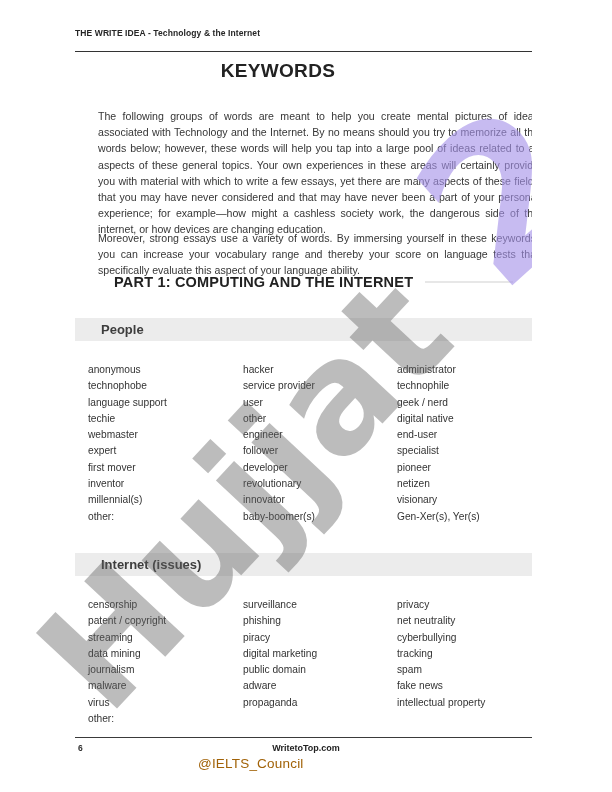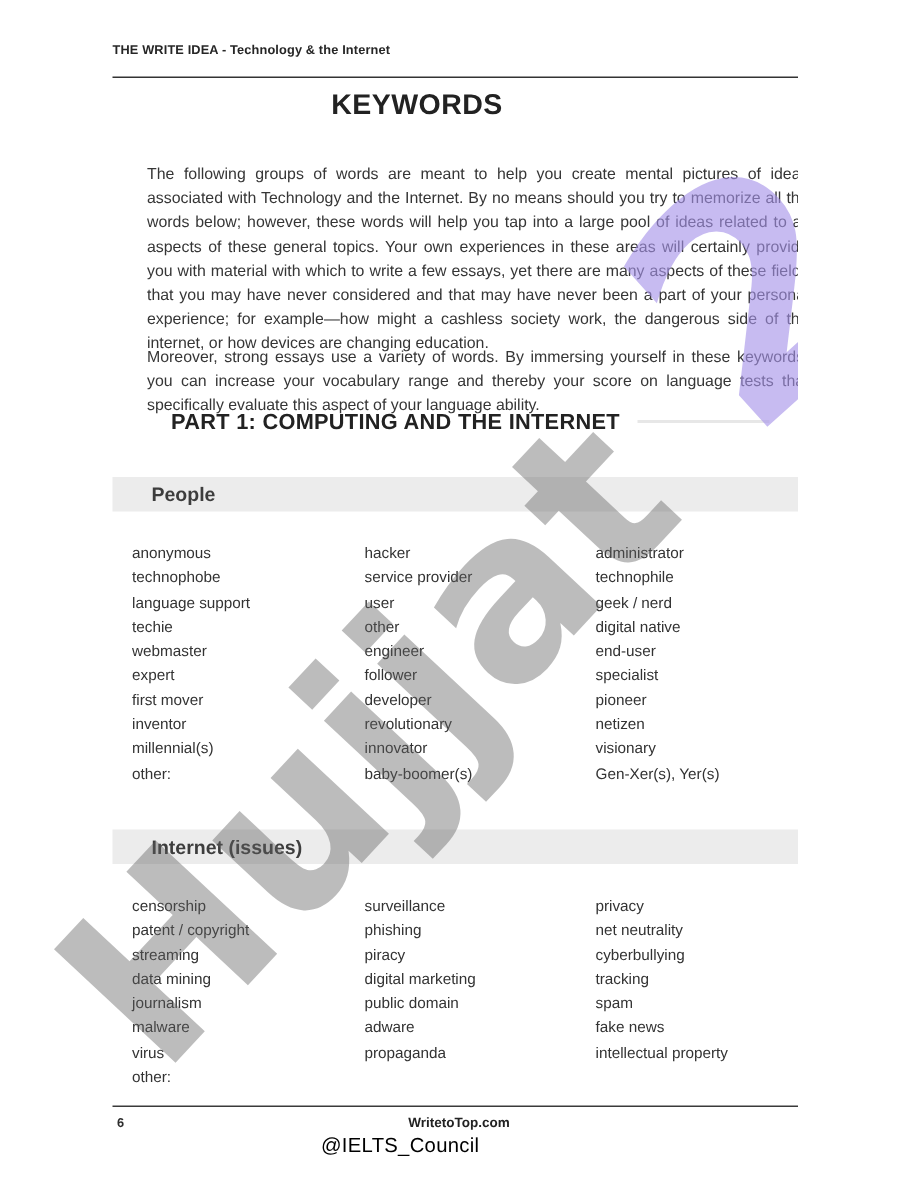--- a/index.html
+++ b/index.html
@@ -63,21 +63,21 @@
     border-top:1.2px solid #3a3a3a;
   }
   .footer-page-num {
     position:absolute; left:78px; top:743px; font-size:8.5px; font-weight:600; color:#2e2e2e;
   }
   .footer-site {
     position:absolute; left:75px; top:743px; width:462px; text-align:center;
     font-size:9px; font-weight:bold; color:#222222;
   }
   .footer-social {
-    position:absolute; left:214px; top:756px; font-size:13.5px; color:#000000;
+    position:absolute; left:198px; top:756px; font-size:13.5px; color:#a16207;
     letter-spacing:0.2px;
   }
   
   .watermark-layer {
     position:absolute; inset:0; pointer-events:none; z-index:5;
   }
   .wm-gray {
     position:absolute; left:-50px; top:400px; width:590px; text-align:center;
     font-size:152px; line-height:190px; font-weight:bold;
     color:rgba(95,95,95,0.42); transform:rotate(-47deg);

